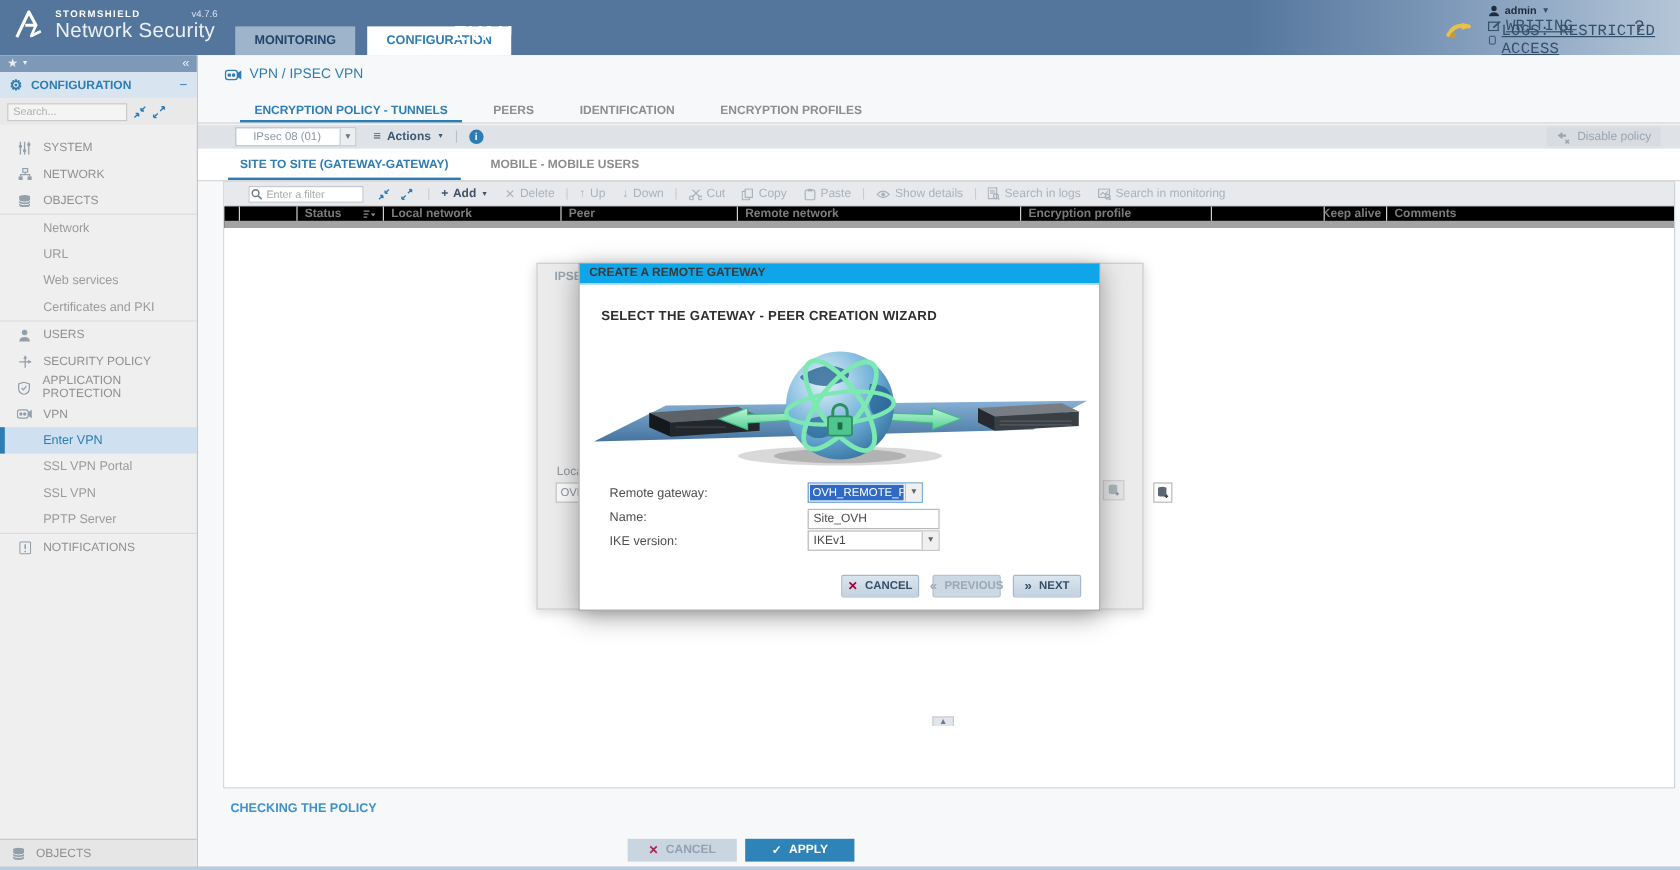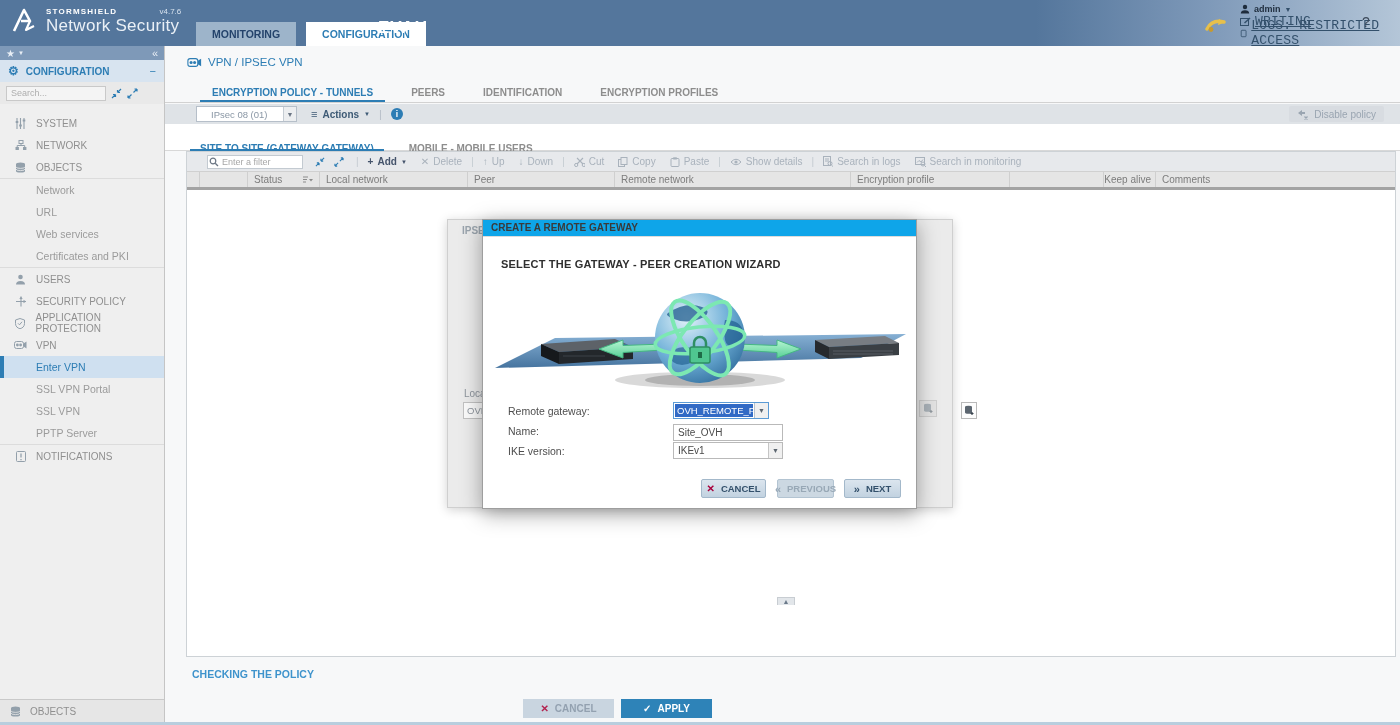--- a/index.html
+++ b/index.html
@@ -59,36 +59,36 @@
   .policy-select { width:101px; height:16px; background:#fff; border:1px solid #b6bfc9; display:flex; align-items:center; }
   .policy-select .val { flex:1; font-size:9.5px; color:#8a97a5; padding-left:14px; }
   .policy-select .caret { width:13px; height:100%; border-left:1px solid #c5ccd3; background:#eceef0; font-size:7px; color:#6b7684; display:flex; align-items:center; justify-content:center; }
   .actions-btn { display:flex; align-items:center; gap:5px; margin-left:14px; color:#3d5a75; font-size:10px; font-weight:bold; cursor:pointer; }
   .v-sep { color:#b6bec7; margin:0 9px; font-size:11px; }
   .info-dot { width:12px; height:12px; border-radius:50%; background:#2d7db4; color:#fff; font-size:8.5px; font-weight:bold;
     display:flex; align-items:center; justify-content:center; cursor:pointer; }
   .disable-btn { position:absolute; right:16px; top:2px; height:16px; display:flex; align-items:center; gap:5px;
     background:#d8dce1; padding:0 8px; border-radius:2px; font-size:10px; color:#9aa5b1; cursor:pointer; }
   .subtabs { position:absolute; left:0; top:78px; width:1235px; height:27px; background:#fff; border-bottom:1px solid #d8d8d8; display:flex; padding-left:25px; }
-  .subtab { font-size:10px; font-weight:bold; color:#8d8d8d; padding:19px 10px 6px; margin-right:15px; cursor:pointer; border-bottom:2px solid transparent; }
+  .subtab { font-size:10px; font-weight:bold; color:#8d8d8d; padding:8px 10px 6px; margin-right:15px; cursor:pointer; border-bottom:2px solid transparent; }
   .subtab.active { color:#2d7db4; border-bottom:2px solid #2d7db4; }
 
   .grid-panel { position:absolute; left:21px; top:105px; width:1210px; height:506px; border:1px solid #cdd2d6; background:#fff; }
   .filter-bar { height:20px; background:#e7e9ec; border-bottom:1px solid #d0d0d0; display:flex; align-items:center; padding:0 4px; font-size:10px; color:#a9b2bc; }
   .filter-input { position:relative; width:96px; height:14px; margin-left:16px; }
   .filter-input input { width:96px; height:14px; border:1px solid #c3cad1; background:#fff; font-size:9px; padding:0 3px 0 14px; color:#888; }
   .filter-input input::placeholder { color:#a7a7a7; }
   .filter-input .mag { position:absolute; left:2px; top:2px; }
   .tb-item { display:flex; align-items:center; gap:4px; margin:0 7px; white-space:nowrap; cursor:pointer; }
   .tb-item.dark { color:#44536b; font-weight:bold; }
   .tb-sep { color:#c3cad1; margin:0 2px; }
   .tb-glyph { font-size:10px; }
   .resize-icons { display:flex; gap:9px; margin:0 10px 0 12px; }
 
-  .thead { height:18px; background:#e5e5e5; border-bottom:3px solid #a3a3a3; display:flex; font-size:10px; color:#7c7c7c; }
+  .thead { height:18px; background:#000000; border-bottom:6px solid #a3a3a3; display:flex; font-size:10px; color:#7c7c7c;font-weight:bold; }
   .th { border-right:1px solid #cfcfcf; display:flex; align-items:center; padding:0 6px; overflow:hidden; white-space:nowrap; }
   .th:last-child { border-right:none; }
   .tbody { height:466px; background:#fff; }
 
   .collapse-nub { position:absolute; left:612px; top:551px; width:18px; height:8px; background:#e2e6ea; border:1px solid #c8cdd2; border-bottom:none;
     font-size:7px; color:#6b7a8a; text-align:center; line-height:7px; cursor:pointer; }
   .checking-link { position:absolute; left:27px; top:622px; color:#3e93cc; font-size:10.5px; font-weight:bold; cursor:pointer; }
   .bottom-actions { position:absolute; left:0; top:653px; width:1235px; height:26px; display:flex; justify-content:center; gap:7px; padding-right:330px; }
   .btn-bottom { height:19px; min-width:91px; display:flex; align-items:center; justify-content:center; gap:6px;
     font-size:10px; font-weight:bold; cursor:pointer; }

